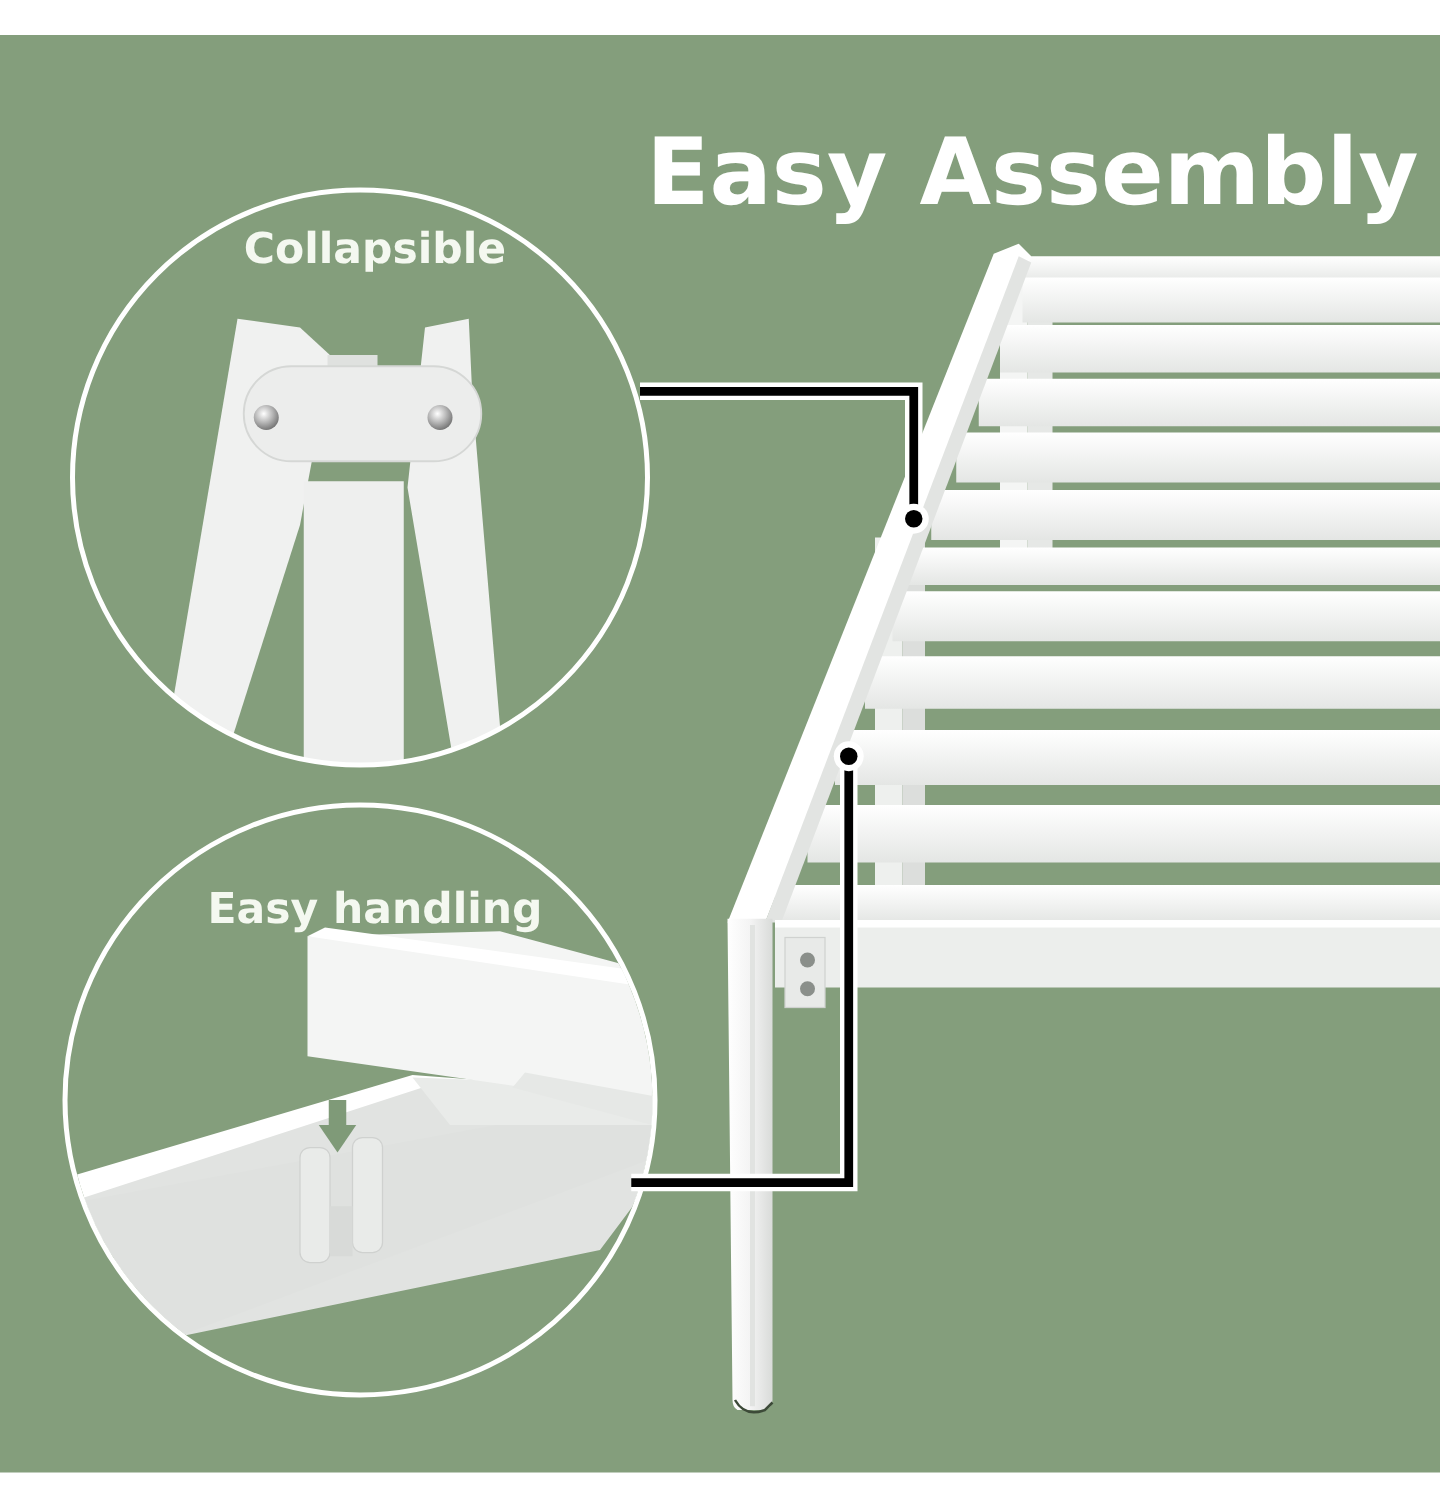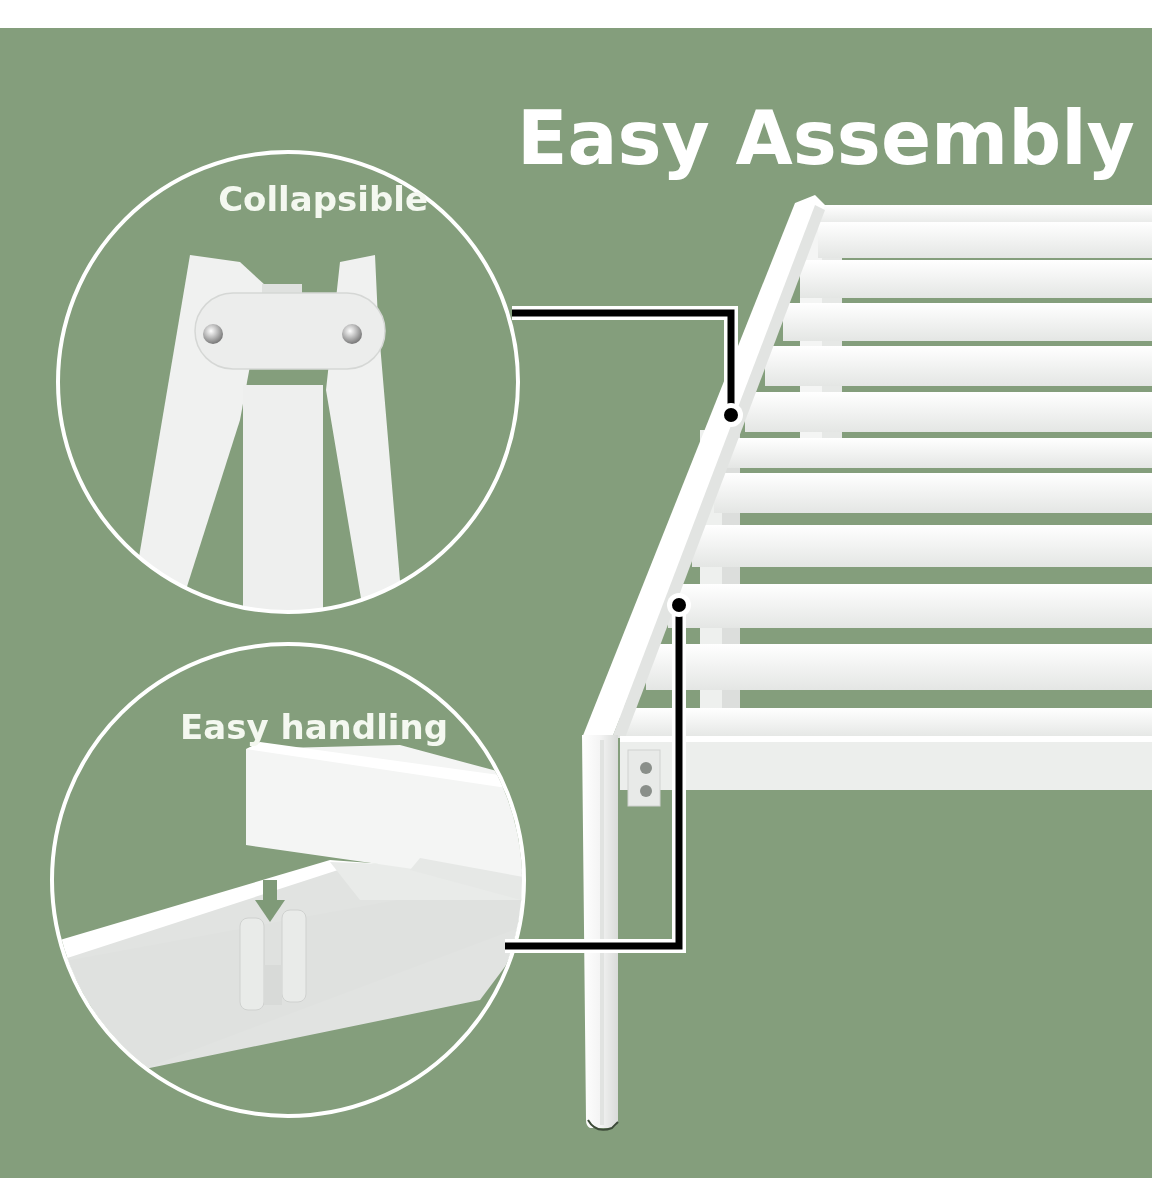--- a/index.html
+++ b/index.html
@@ -11,21 +11,21 @@
     svg.art { position: absolute; left: 0; top: 0; width: 1152px; height: 1200px; }
     .title {
       position: absolute; left: 517px; top: 68px; width: 612px;
       font-family: "DejaVu Sans", sans-serif; font-weight: bold;
       font-size: 74px; line-height: 90px; color: #ffffff; letter-spacing: 0px;
       white-space: nowrap;
       margin-top: 25px;
     }
     .label {
       position: absolute; font-family: "DejaVu Sans", sans-serif; font-weight: bold;
-      color: #f4f8f0; white-space: nowrap; text-align: right;
+      color: #f4f8f0; white-space: nowrap; text-align: center; margin-left: 12px;
     }
     .label-top { left: 148px; top: 176px; width: 280px; font-size: 34px; line-height: 46px; }
     .label-bottom { left: 128px; top: 704px; width: 320px; font-size: 34px; line-height: 46px; }
   </style>
 </head>
 <body>
 
 <div class="panel"></div>
 
 <svg class="art" viewBox="0 0 1152 1200">

